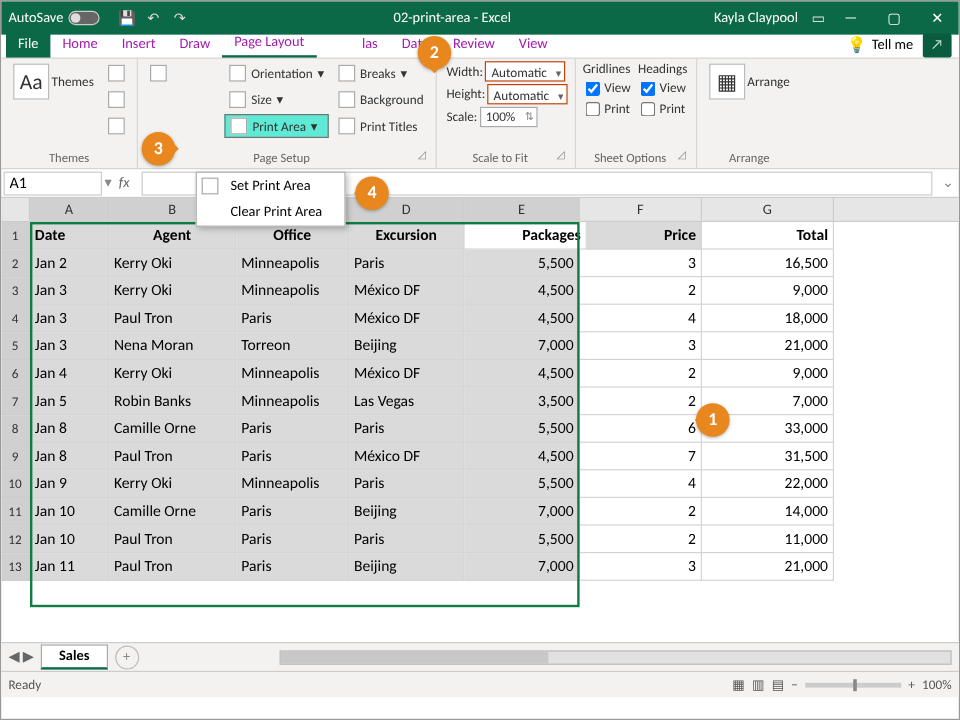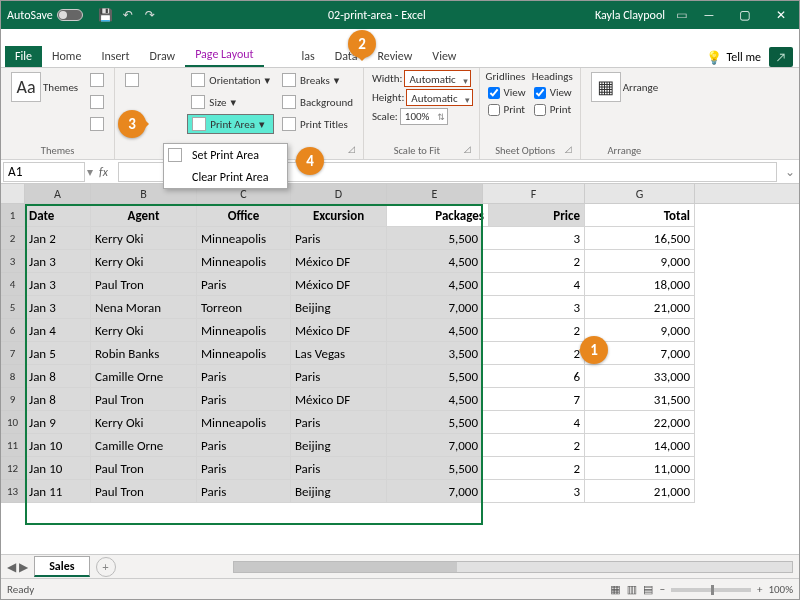--- a/index.html
+++ b/index.html
@@ -11,22 +11,22 @@
   .toggle { width: 26px; height: 12px; border: 1px solid #ccc; border-radius: 6px; background: #666; position: relative; }
   .toggle::after { content:""; position:absolute; left:1px; top:1px; width:8px; height:8px; border-radius:50%; background:#ddd; }
   .qat { display:flex; gap:4px; padding:0 8px; }
   .qat-btn { width:18px; height:18px; display:flex; align-items:center; justify-content:center; color:#ddd; }
   .titlebar .doc { flex:1; text-align:center; font-size:12px; }
   .titlebar .user { padding:0 8px; font-size:12px; }
   .winctl { display:flex; }
   .winctl div { width:36px; height:28px; display:flex; align-items:center; justify-content:center; color:#fff; font-size:12px; }
 
   
-  .ribbon-tabs { height:39px; background:#fff; border-bottom:1px solid #ccc; display:flex; align-items:flex-end; font-size:12px; padding-left:4px; }
-  .tab { padding:3px 10px 4px; color:#404040; cursor:default; }
+  .ribbon-tabs { height:20px; background:#fff; border-bottom:1px solid #ccc; display:flex; align-items:flex-end; font-size:12px; padding-left:4px; }
+  .tab { padding:3px 10px 4px; color:#a21caf; cursor:default; }
   .tab.file { background:#0c6948; color:#fff; }
   .tab.active { color:#a21caf; border-bottom:2px solid #0c6948; }
   .rtabs-right { margin-left:auto; display:flex; align-items:center; gap:4px; padding-right:6px; }
   .lightbulb { font-size:13px; }
 
   
   .ribbon { height:92px; background:#f3f2f1; border-bottom:1px solid #d4d4d4; display:flex; font-size:11px; color:#333; }
   .group { border-right:1px solid #d8d6d4; padding:2px 6px 2px 6px; display:flex; flex-direction:column; }
   .group-body { flex:1; display:flex; gap:4px; align-items:flex-start; }
   .group-label { text-align:center; font-size:10.5px; color:#666; padding-top:1px; }

